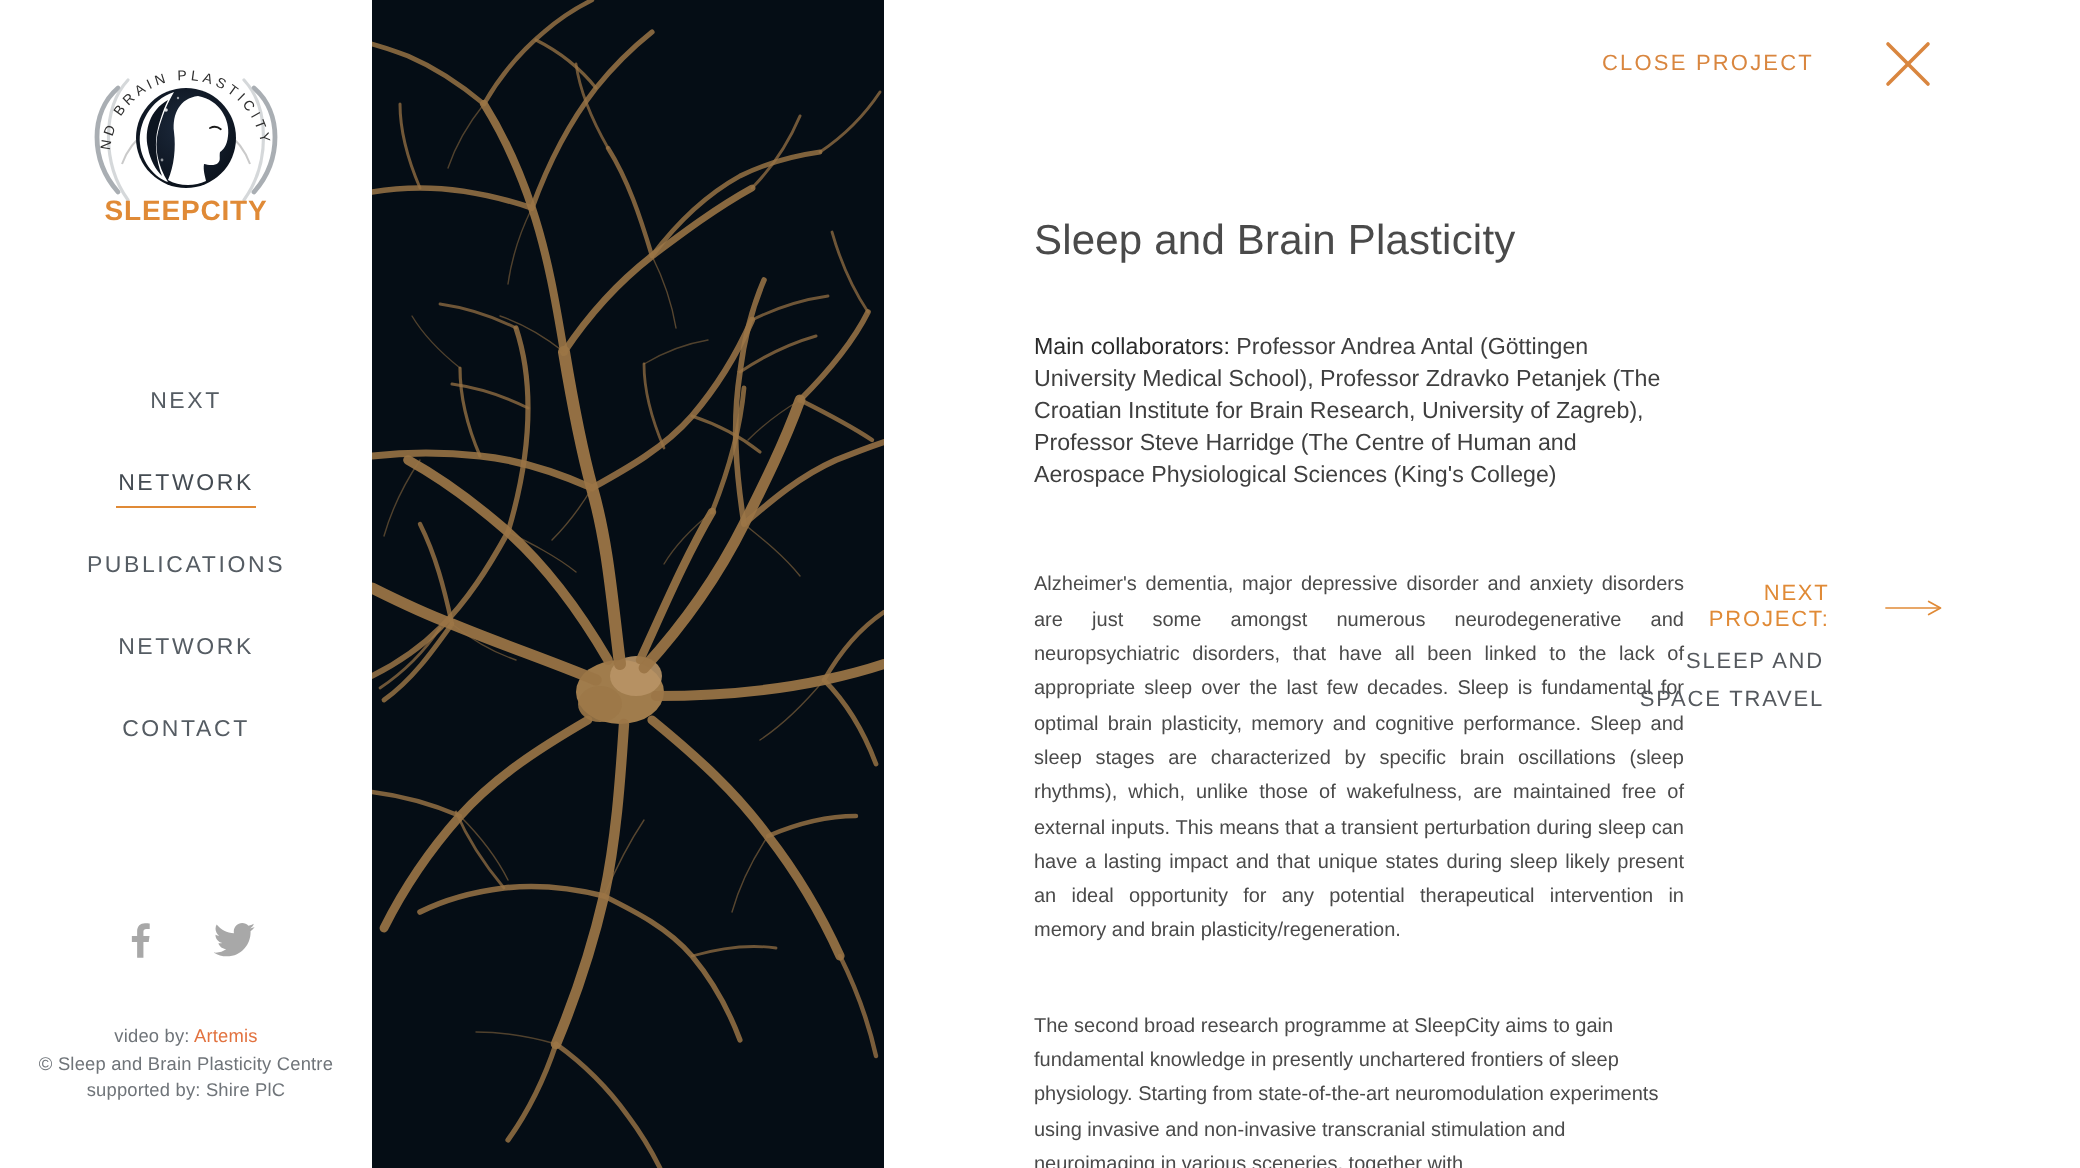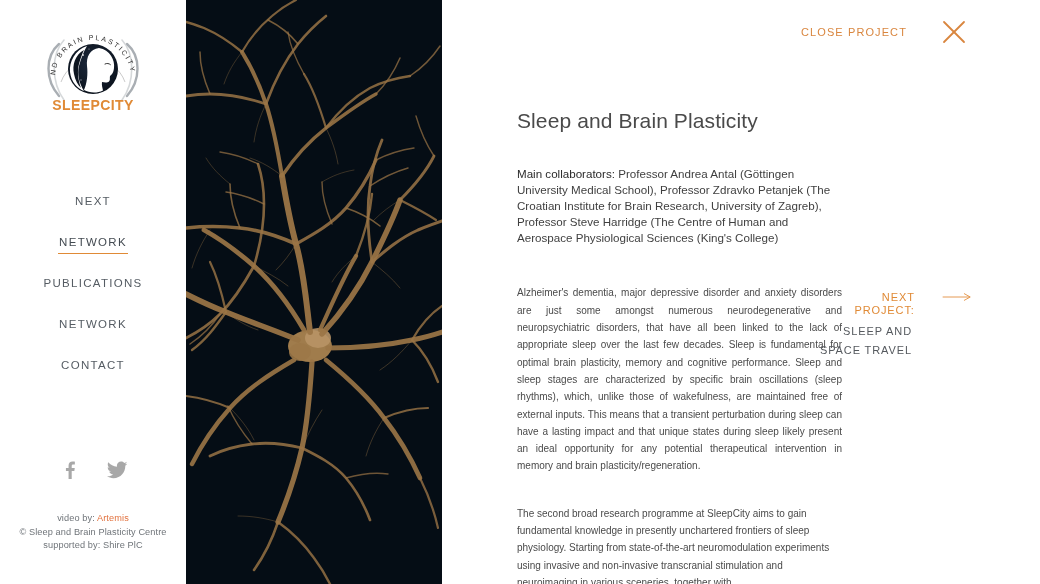--- a/index.html
+++ b/index.html
@@ -168,21 +168,21 @@
   #next-project {
     position: absolute;
     right: 8px;
     top: 291px;
     width: 160px;
     text-align: right;
     cursor: pointer;
   }
   #next-row {
     display: flex;
-    align-items: flex-start;
+    align-items: center;
     justify-content: flex-end;
     gap: 27px;
     margin-left: 39px;
   }
   #next-label {
     font-size: 11px;
     letter-spacing: 0.9px;
     color: #e08a36;
     line-height: 13px;
   }

